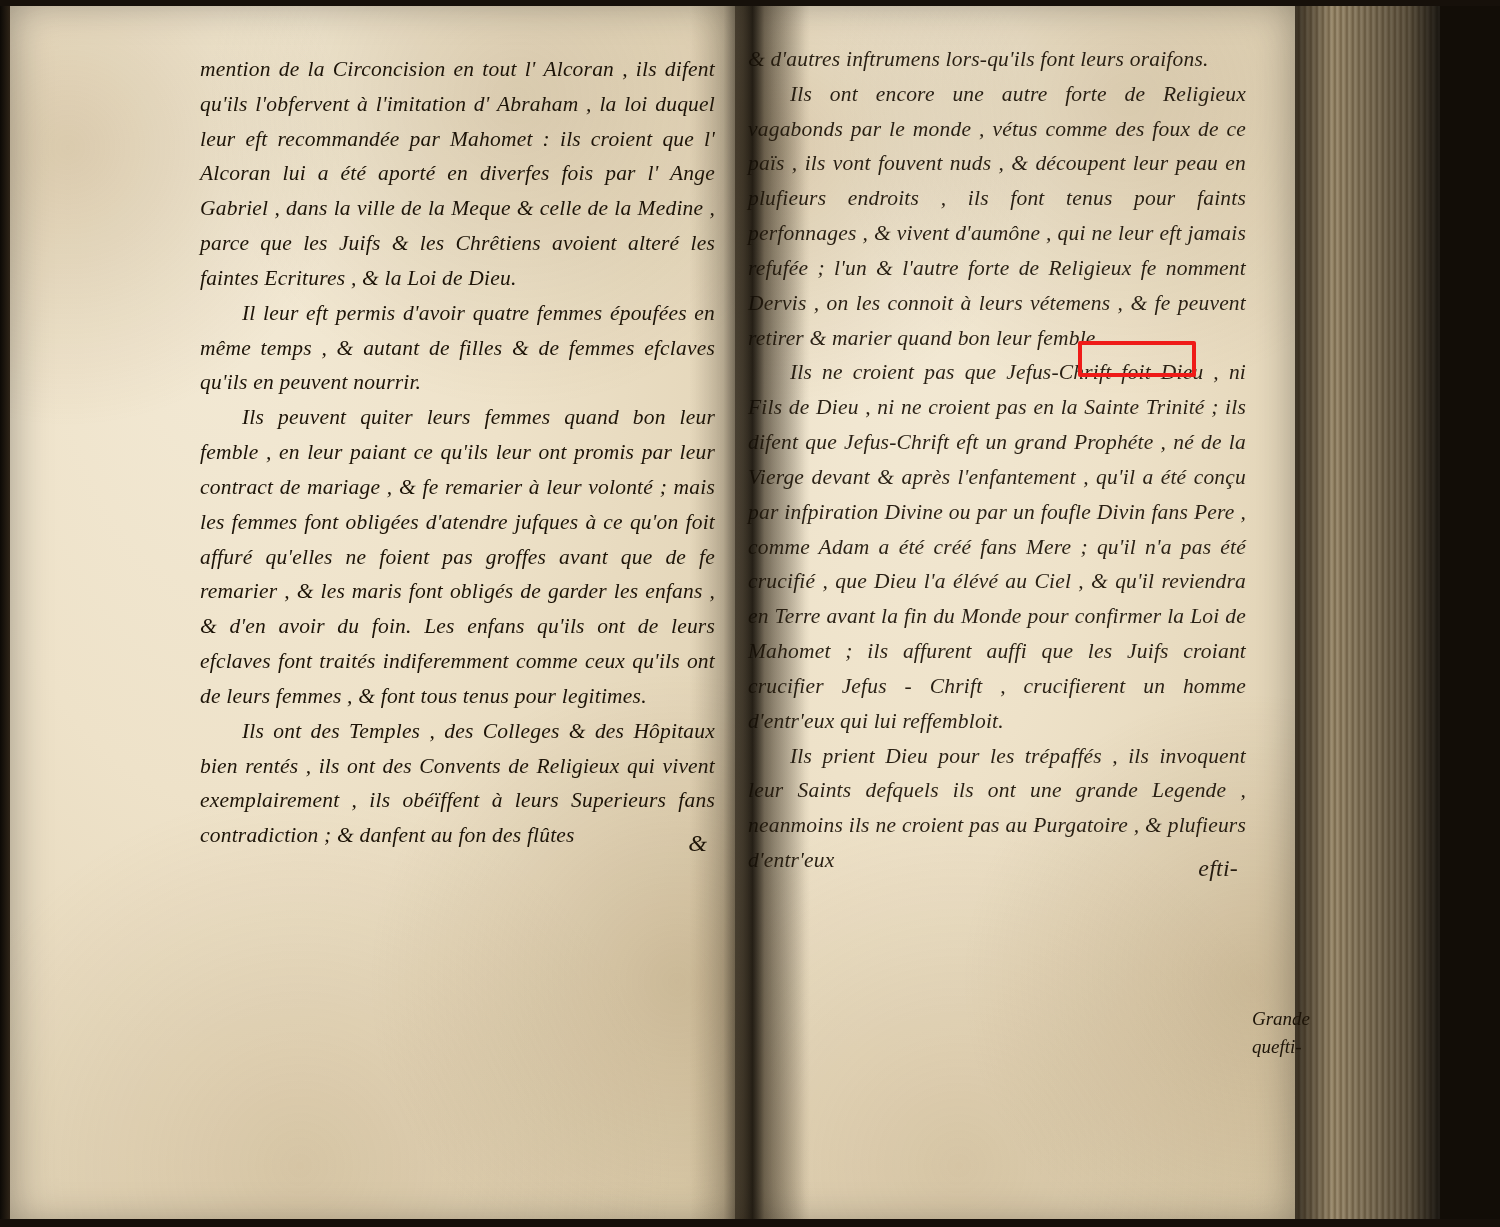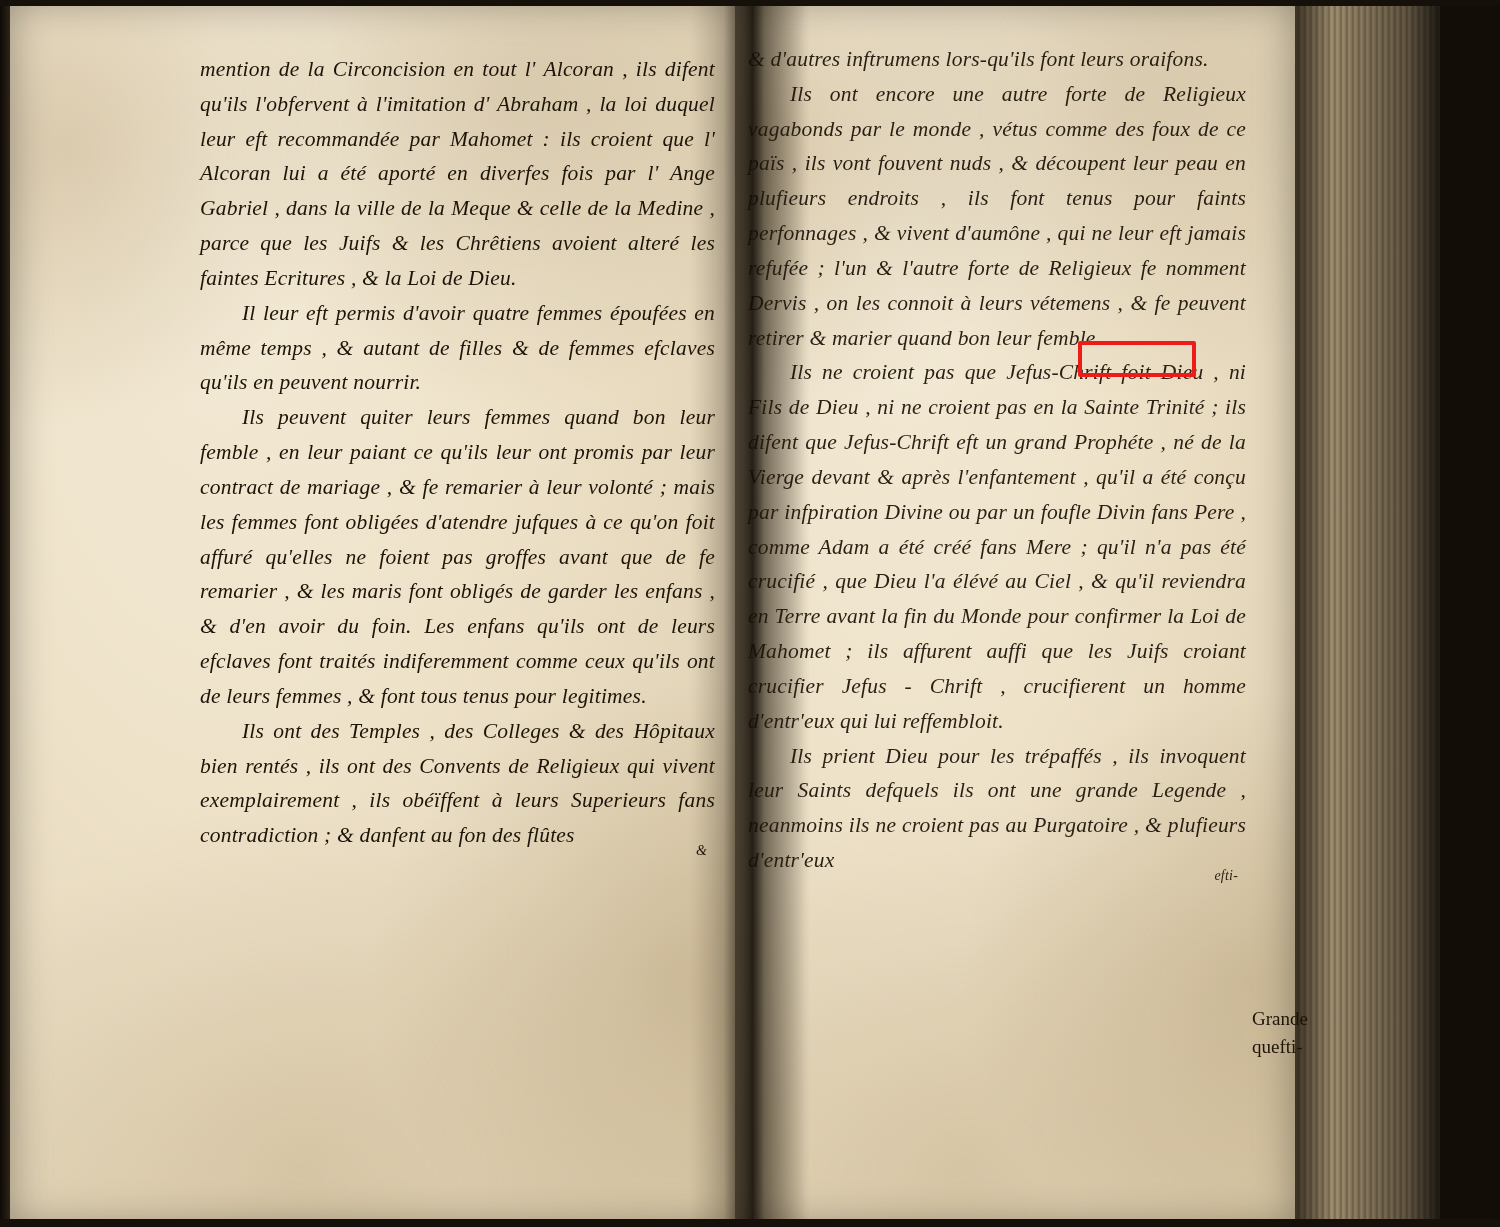--- a/index.html
+++ b/index.html
@@ -153,30 +153,31 @@
     left: 735px;
     width: 70px;
     background: linear-gradient(90deg, rgba(30,22,10,0.55) 0%, rgba(30,22,10,0.18) 55%, rgba(30,22,10,0) 100%);
     pointer-events: none;
   }
 
   .catchword {
     position: absolute;
     right: 8px;
     bottom: -10px;
-    font-size: 14px;
+    font-size: 24px;
     font-style: italic;
   }
 
   
   .marginal {
     position: absolute;
     left: 1252px;
     top: 1005px;
     width: 60px;
+    font-style: italic;
     font-size: 19px;
     line-height: 1.45;
     color: #1d1408;
   }
 
   
   .highlight-box {
     position: absolute;
     left: 1078px;
     top: 341px;

